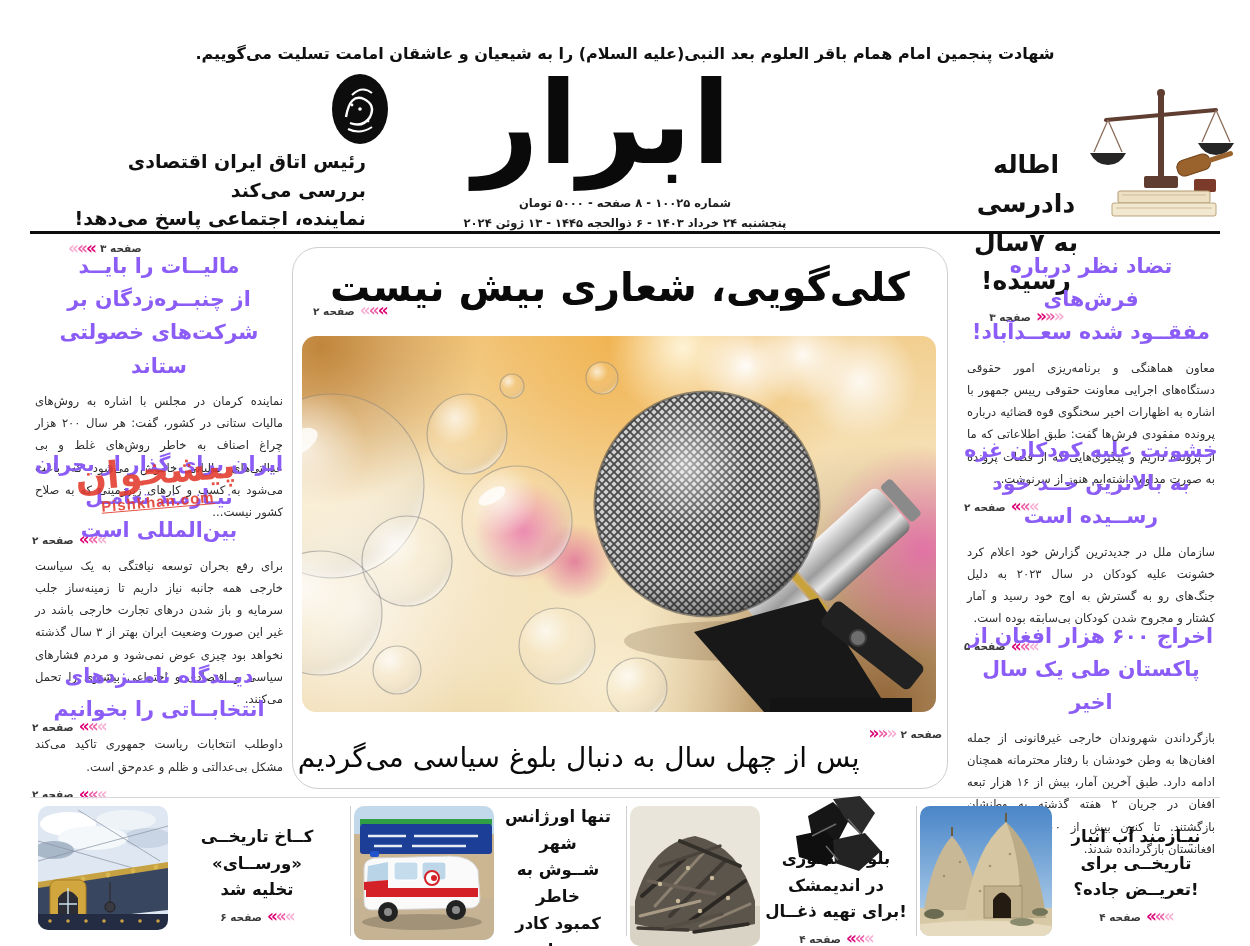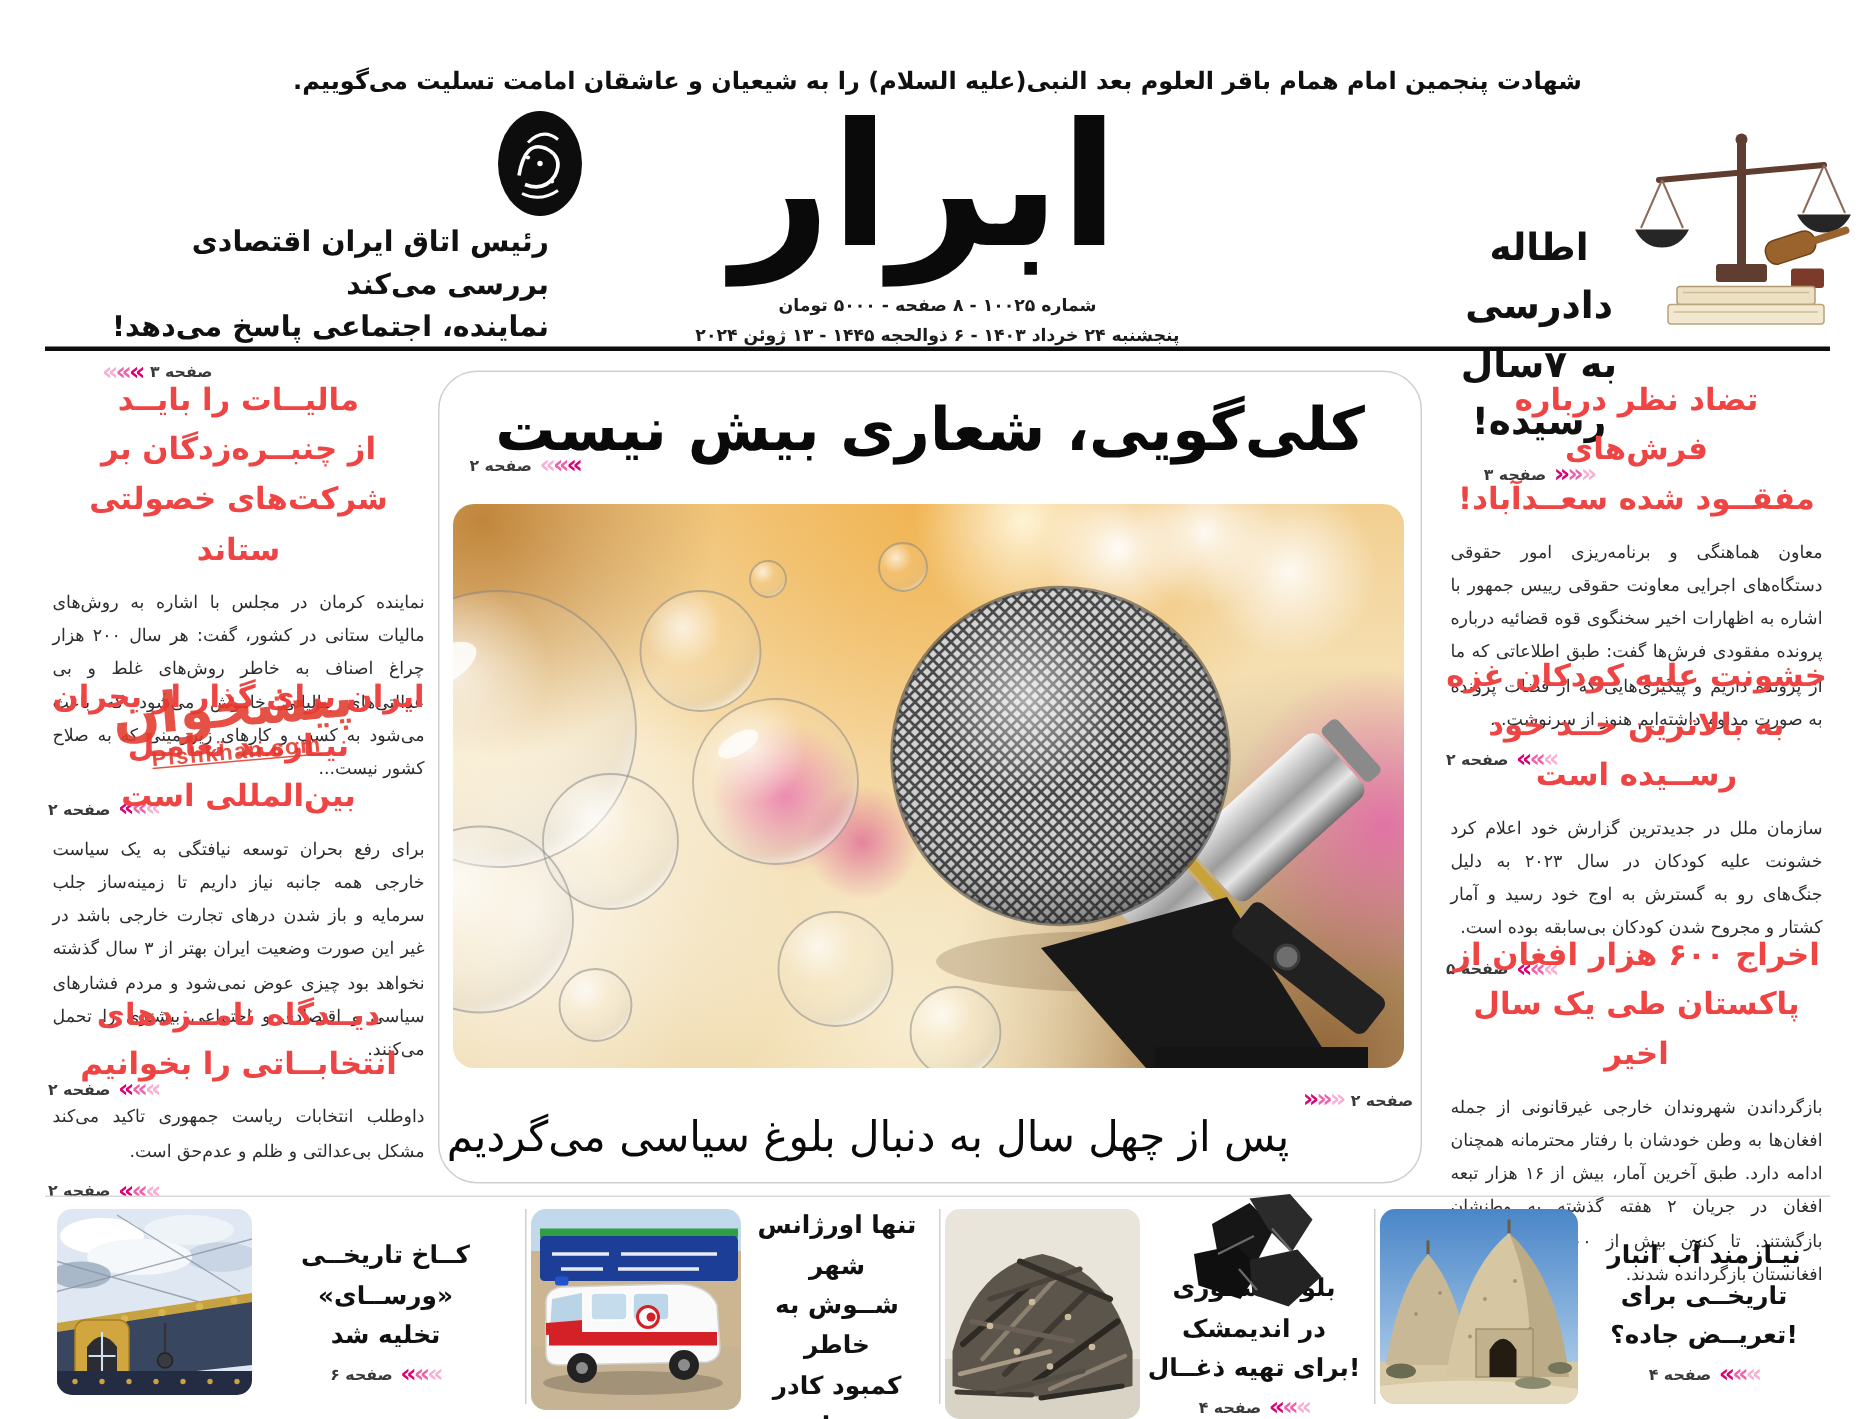--- a/index.html
+++ b/index.html
@@ -4,21 +4,21 @@
 <style>
   html,body{margin:0;padding:0;background:#ffffff;}
   #canvas{position:relative;width:1250px;height:946px;background:#fff;overflow:hidden;
           direction:rtl;font-family:"DejaVu Sans",sans-serif;color:#111;}
 
   
   .condolence{position:absolute;left:0;right:0;top:44px;text-align:center;
               font-size:16px;font-weight:bold;white-space:nowrap;color:#101010;}
   .stamp{position:absolute;left:332px;top:74px;width:56px;height:70px;border-radius:50%;
          background:#0d0d0d;display:flex;align-items:center;justify-content:center;}
-  .logo{position:absolute;left:432px;top:58px;width:370px;text-align:center;
+  .logo{position:absolute;left:417px;top:58px;width:370px;text-align:center;
         font-size:114px;font-weight:bold;line-height:1.15;color:#0a0a0a;}
   .issue-block{position:absolute;left:410px;top:194px;width:430px;text-align:center;
                font-size:11.5px;font-weight:bold;line-height:1.7;color:#1c1c1c;}
 
   .tl-teaser{position:absolute;left:40px;top:147px;width:298px;margin-left:28px;}
   .tl-teaser .tline{display:block;text-align:right;font-size:19px;font-weight:bold;line-height:1.5;}
   .tr-teaser{position:absolute;left:942px;top:146px;width:168px;text-align:center;}
   .tr-teaser .tline{display:block;font-size:25px;font-weight:bold;line-height:1.55;}
   .scales{position:absolute;left:1082px;top:80px;width:155px;height:148px;}
 
@@ -30,21 +30,21 @@
   .marker .pg{font-size:10.5px;color:#3a3a3a;}
   .chev{display:inline-flex;direction:ltr;}
   .chev i{font-style:normal;font-size:17px;font-weight:bold;line-height:1;letter-spacing:-2px;}
   .cd{color:#dc0074}.cm{color:#ee62aa}.cl{color:#f7b0d4}
   .mk-center{justify-content:center}
 
   
   .col{position:absolute;top:246px;width:258px;}
   .col-left{left:30px;}  .col-right{left:962px;}
   .art{position:absolute;left:0;width:100%;}
-  .art .hl{text-align:center;font-weight:bold;font-size:20.5px;line-height:1.62;color:#ef4444;}
+  .art .hl{text-align:center;font-weight:bold;font-size:20.5px;line-height:1.62;color:#8b5cf6;}
   .art .hl span{display:block;}
   .art .body{font-size:11.6px;line-height:1.92;text-align:justify;color:#2d2d2d;margin:7px 5px 0;}
   .art .marker{margin:8px 2px 0;}
 
   
   .card{position:absolute;left:292px;top:247px;width:654px;height:540px;background:#fff;
         border:1.5px solid #cfcfcf;border-radius:26px;}
   .card .main-hl{margin-top:16px;text-align:center;font-size:40px;font-weight:bold;
                  white-space:nowrap;color:#0a0a0a;}
   .card .hl-marker{position:absolute;left:20px;top:54px;}

